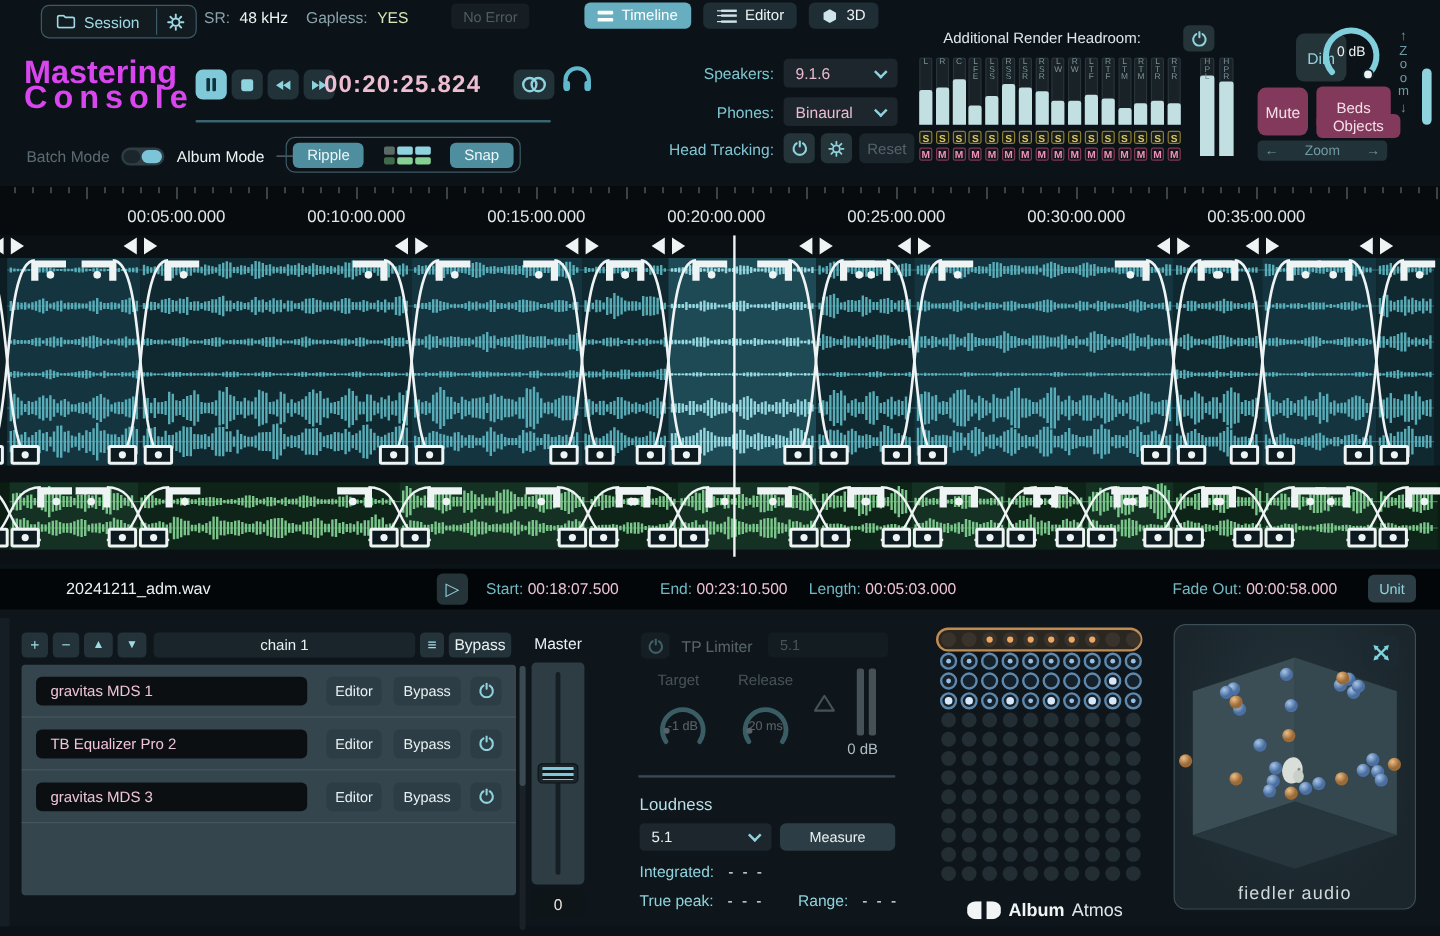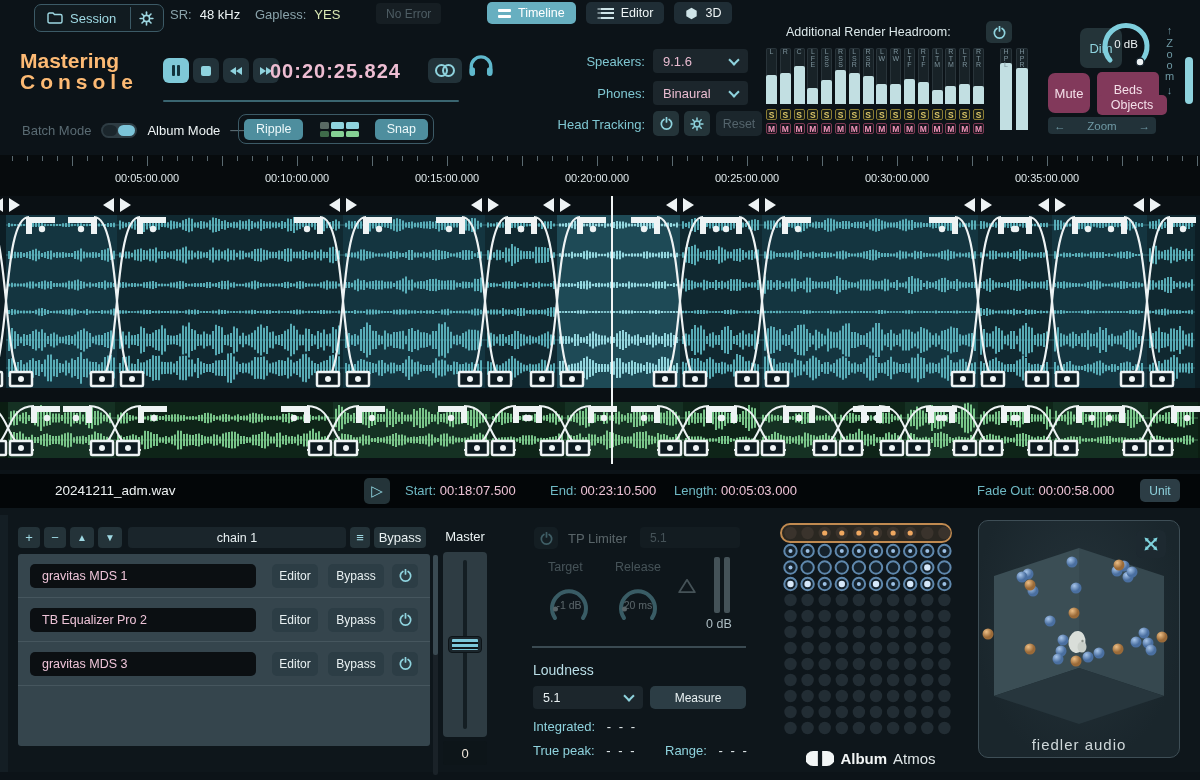--- a/index.html
+++ b/index.html
@@ -16,21 +16,21 @@
   .chev{width:6px;height:6px;border-right:2px solid #8fd3de;border-bottom:2px solid #8fd3de;
         transform:rotate(45deg);margin-top:-3px;}
   
   .session-group{left:34px;top:4px;height:26px;border:1px solid #3c5a66;border-radius:7px;
       display:flex;align-items:center;padding:0 2px;gap:4px;background:#111b20;}
   .session-btn{display:flex;align-items:center;gap:7px;color:#9fd9e3;font-size:13px;padding:0 10px;height:22px;}
   .gear-btn{width:30px;height:22px;border-left:1px solid #3c5a66;display:flex;align-items:center;justify-content:center;color:#9fd9e3;}
   .tab{height:22px;border-radius:5px;display:flex;align-items:center;gap:7px;padding:0 11px;
        background:#1f2d35;color:#eef4f5;font-size:12.5px;}
   .tab.active{background:#67afc0;color:#ffffff;}
-  .logo{left:20px;top:50px;font-weight:bold;color:#fdba74;font-size:21px;line-height:21px;}
+  .logo{left:20px;top:50px;font-weight:bold;color:#d946ef;font-size:27px;line-height:21px;}
   .logo .l2{letter-spacing:5px;}
   .tbtn{width:26px;height:25px;background:#223239;border-radius:6px;display:flex;align-items:center;justify-content:center;color:#8fd3de;}
   .tbtn.active{background:#7fc9d8;color:#12333c;}
   .timecode{color:#eebdd2;font-size:20px;font-weight:bold;letter-spacing:1px;}
   .toggle{width:36px;height:15px;background:#2e3c43;border-radius:8px;position:relative;}
   .toggle .knob{position:absolute;right:2px;top:2px;width:17px;height:11px;border-radius:6px;background:#7cc4d8;}
   .toggle .offside{position:absolute;left:2px;top:2px;width:14px;height:11px;border-radius:6px;background:#1b262c;}
   .modebtn{height:21px;background:#4e8e9e;border-radius:5px;color:#ecf8fa;font-size:12.5px;
        display:flex;align-items:center;justify-content:center;padding:0 12px;}
   .dd{background:#1c262c;border-radius:4px;height:24px;display:flex;align-items:center;
@@ -40,21 +40,21 @@
   .mtrack{position:absolute;left:0;top:0;width:11px;height:56px;background:rgba(140,170,178,.10);
       border:1px solid rgba(140,170,178,.14);border-radius:2px;box-sizing:border-box;}
   .mfill{position:absolute;left:0;bottom:0;width:11px;background:#c2dfe2;border-radius:2px 2px 0 0;}
   .mlabels{position:absolute;left:0;top:1px;width:11px;text-align:center;font-size:7px;line-height:6.5px;color:#7c929b;}
   .smbtn{position:absolute;width:11px;height:11px;border-radius:2px;font-size:8.5px;font-weight:bold;
       display:flex;align-items:center;justify-content:center;box-sizing:border-box;}
   .sbtn{border:1px solid #8a7c34;color:#d9c468;background:rgba(90,82,30,.18);}
   .mbtn2{border:1px solid #7c3a54;color:#ef94b8;background:rgba(90,30,54,.18);}
   .ruler{left:0;top:155px;width:1200px;height:41px;background:#070b0d;}
   .tick{position:absolute;top:1px;width:1px;background:#5a6a70;}
-  .rlabel{position:absolute;top:17px;transform:translateX(-50%);font-size:11px;color:#dfe8ea;}
+  .rlabel{position:absolute;top:17px;transform:translateX(-50%);font-size:14px;color:#dfe8ea;}
   .filebar{left:0;top:474px;width:1200px;height:34px;background:#030608;}
   .ffield{position:absolute;top:9px;font-size:13px;white-space:nowrap;}
   .ffield .fl{color:#6fb9c4;}
   .ffield .fv{color:#edc3d6;}
   .chainbtn{position:absolute;top:527px;height:21px;background:#243339;border-radius:4px;color:#9fd9e3;
       display:flex;align-items:center;justify-content:center;font-size:13px;}
   .plugwrap{left:18px;top:554px;width:412px;height:192px;background:#35454d;border-radius:3px;}
   .plugrow{position:relative;height:43px;border-bottom:1px solid #46565e;display:flex;align-items:center;}
   .pname{margin-left:12px;width:226px;height:24px;background:#0b0f12;border-radius:5px;color:#eec4d8;
       font-size:12.5px;display:flex;align-items:center;padding-left:12px;box-sizing:border-box;}

